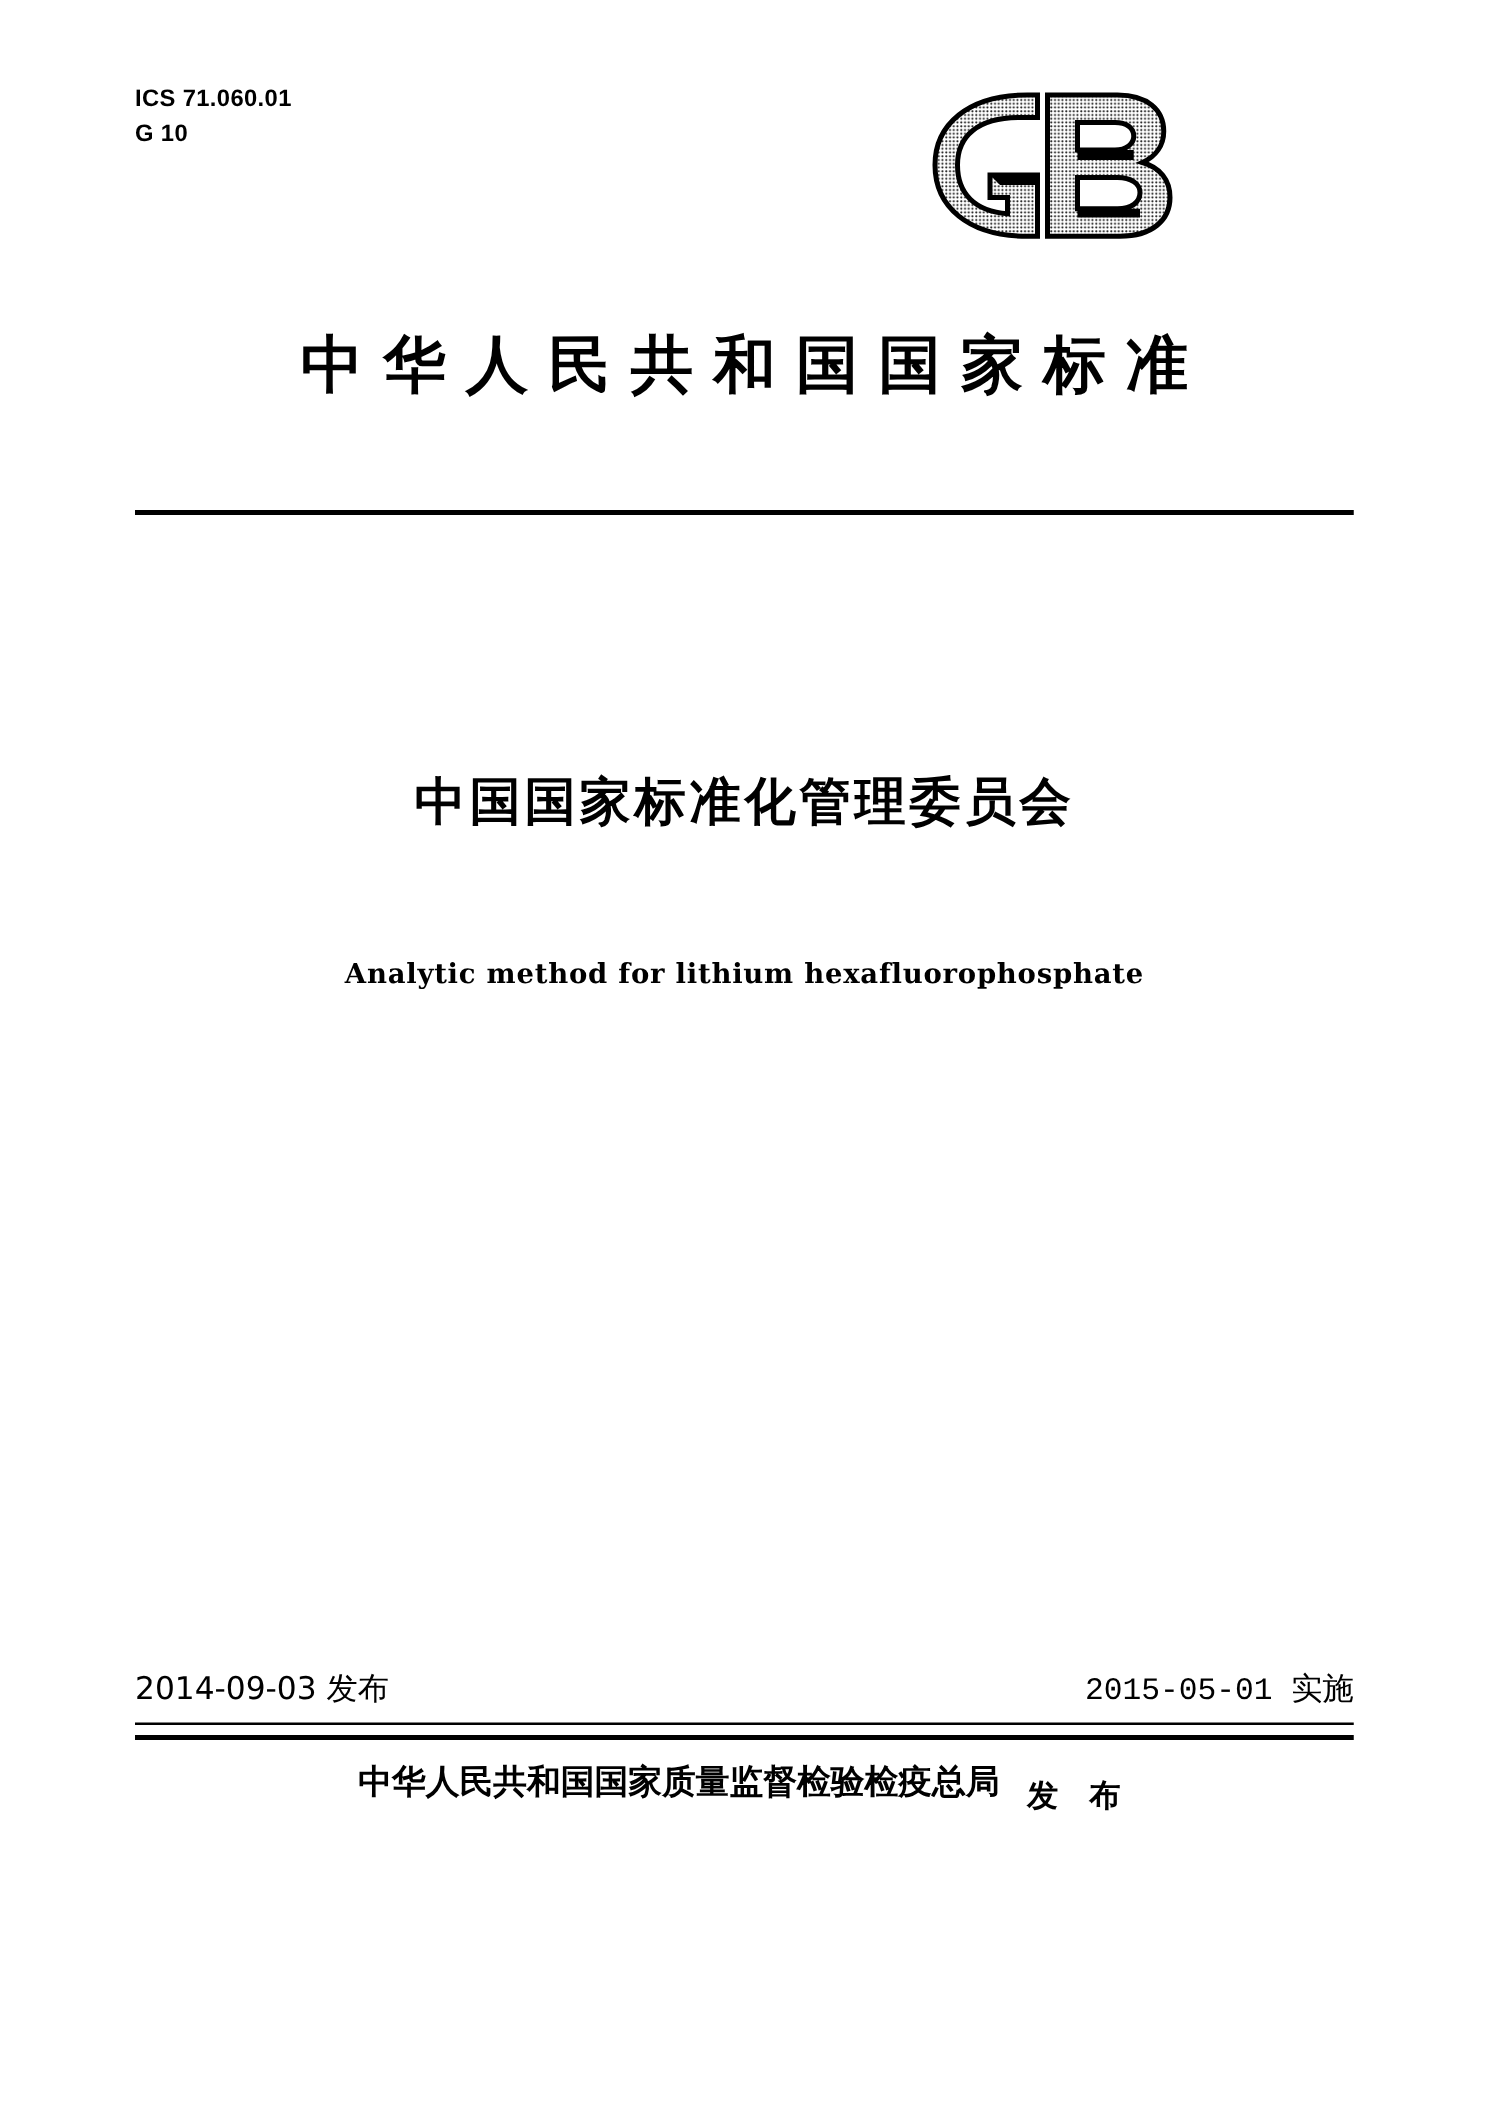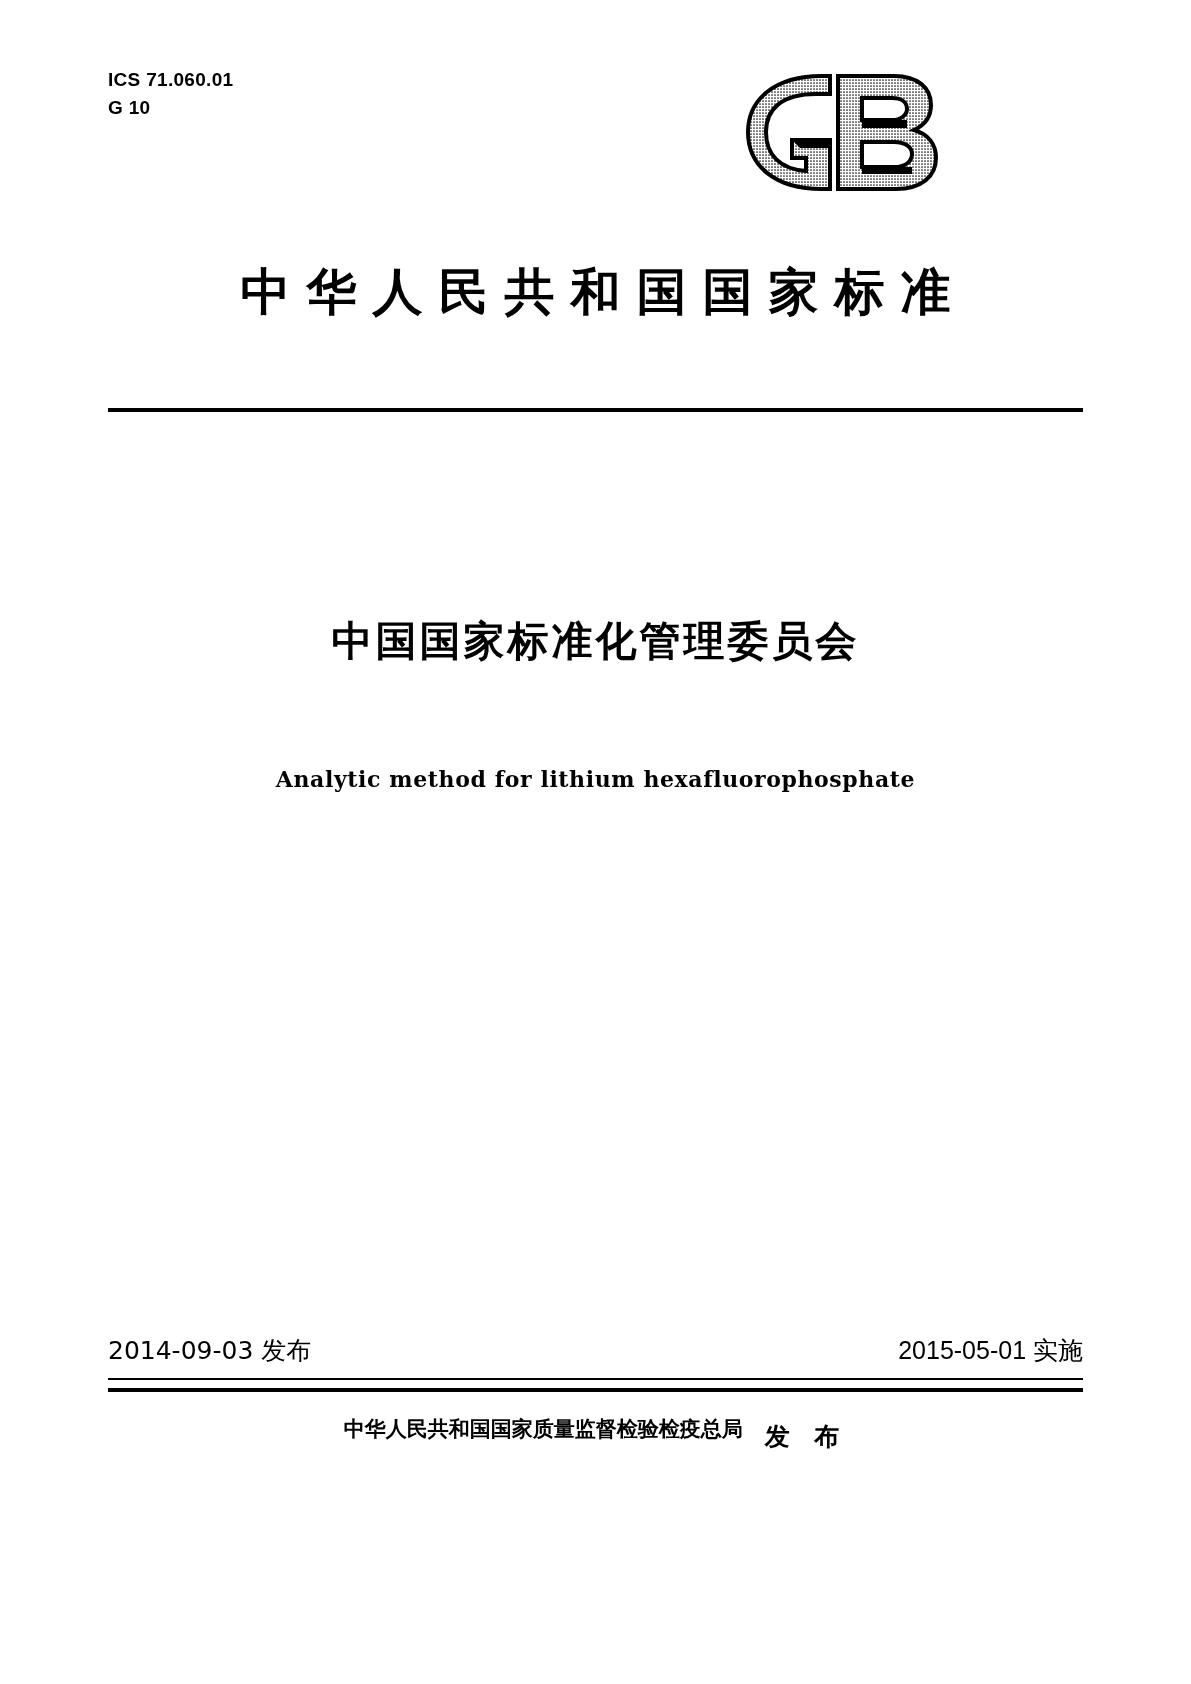--- a/index.html
+++ b/index.html
@@ -121,38 +121,38 @@
     left: 108px;
     top: 1334px;
     font-family: "DejaVu Sans", sans-serif;
     font-size: 25px;
     font-weight: normal;
   }
   .date-impl {
     position: absolute;
     right: 108px;
     top: 1334px;
-    font-family: Liberation Sans, sans-serif;
+    font-family: Liberation Mono, monospace;
     font-size: 25px;
     font-weight: normal;
   }
 
   
   .publisher {
     position: absolute;
     left: 0; right: 0;
     top: 1404px;
     display: flex;
     justify-content: center;
     align-items: center;
   }
   .publisher-names {
-    font-family: Liberation Sans, sans-serif;
-    font-weight: bold;
-    font-size: 21px;
+    font-family: Liberation Mono, monospace;
+    font-weight: bold;
+    font-size: 27px;
     line-height: 1.42;
   }
   .publisher-line-1 { letter-spacing: 0px; }
   .publisher-line-2 { letter-spacing: 7px; padding-left: 7px; }
   .publisher-action {
     font-family: "DejaVu Sans", sans-serif;
     font-weight: bold;
     font-size: 25px;
     letter-spacing: 8px;
     padding-left: 22px;

